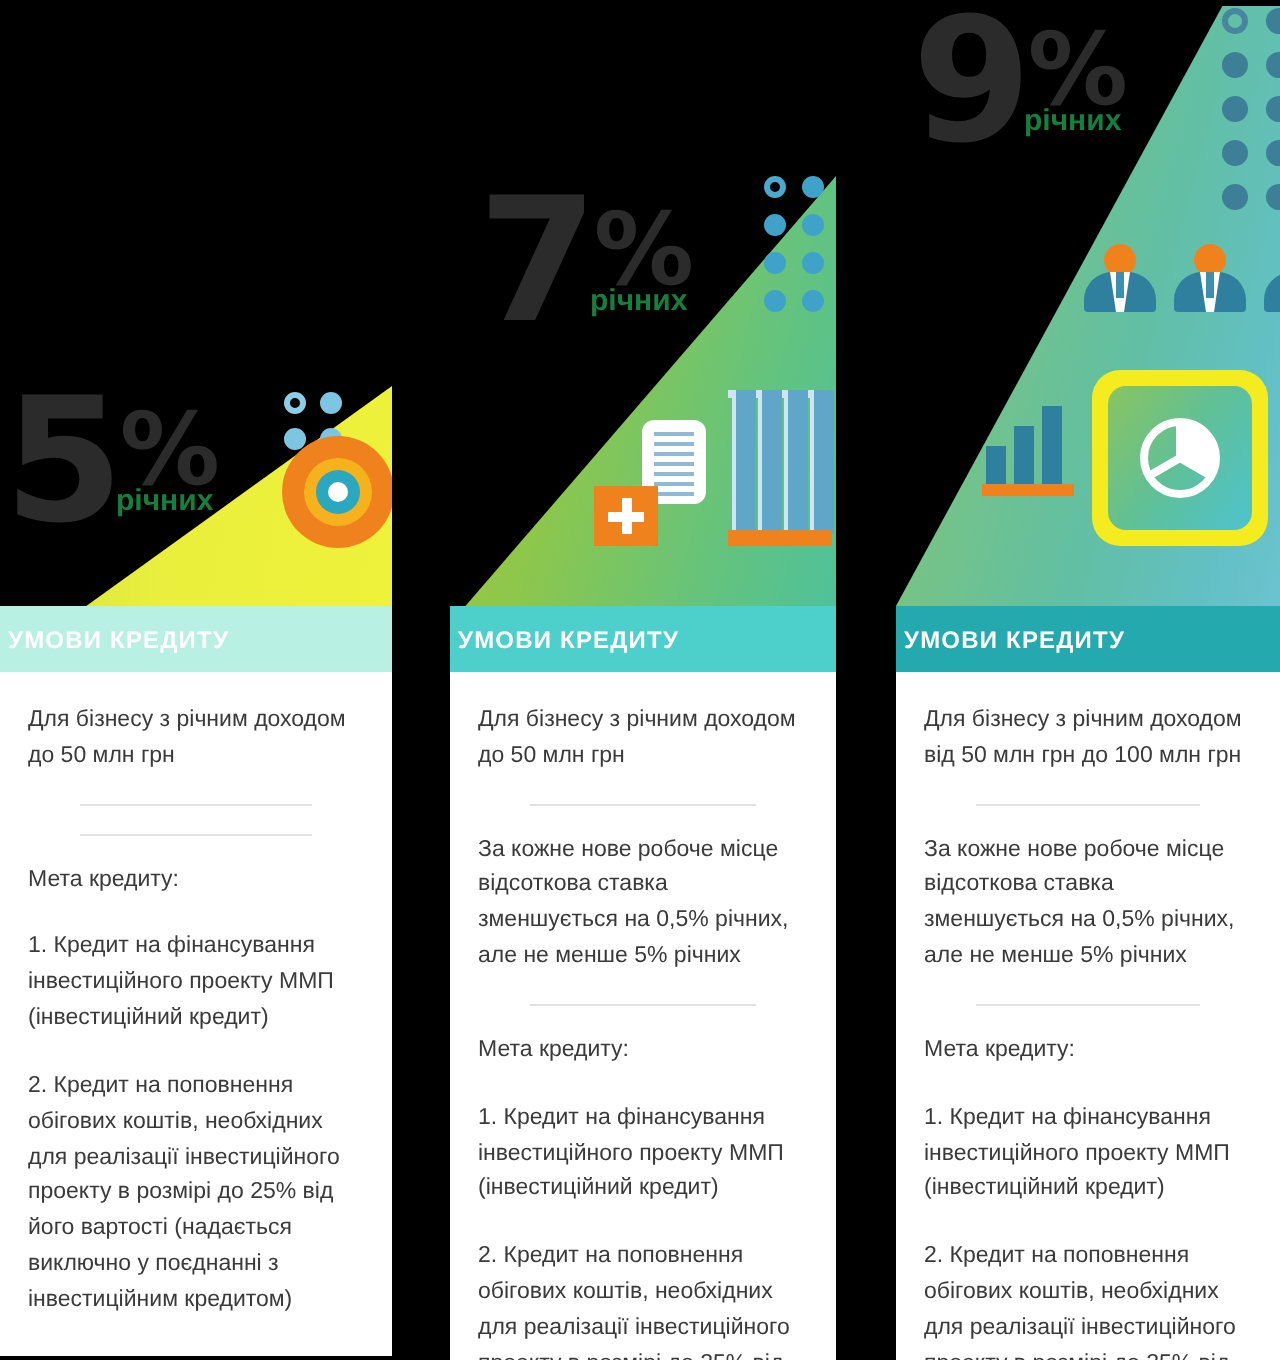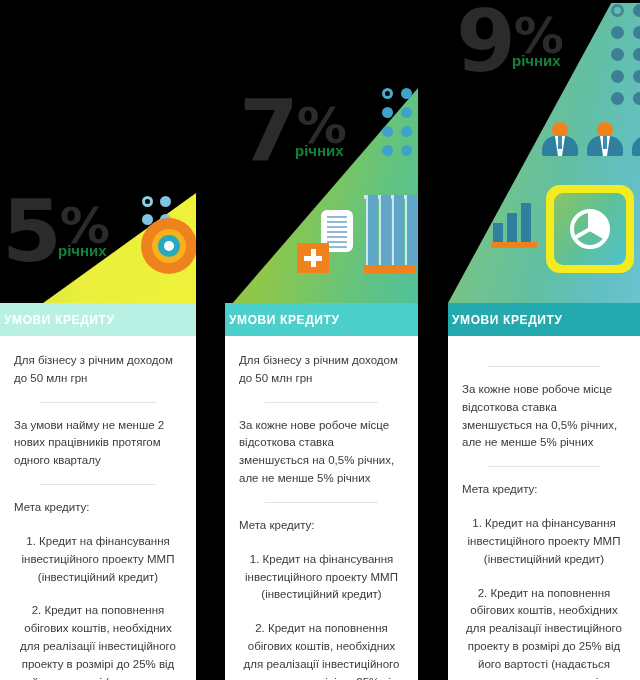--- a/index.html
+++ b/index.html
@@ -206,21 +206,21 @@
     padding: 10px 4px 9px 4px;
   }
   .head-1 { background: #b9f0e4; color: #ffffff; }
   .head-2 { background: #4dd0cc; color: #ffffff; }
   .head-3 { background: #23a9ae; color: #ffffff; }
 
   .card-body { padding: 16px 14px 18px 14px; }
 
   .blk { font-size: 11.5px; color: #3a3a3a; line-height: 1.55; }
   .blk.center { }
-  .blk.left   { text-align: center; margin-top: 16px; }
+  .blk.left   { text-align: left; margin-top: 16px; }
   .blk.bold   { font-weight: normal; }
 
   .sep {
     height: 1px; background: #e2e2e2; margin: 14px 26px;
   }
 
   .numblk { margin-top: 10px; }
 </style>
 </head>
 <body>
@@ -251,21 +251,20 @@
         <span class="num">5</span><span class="sym">%</span>
         <span class="sub">річних</span>
       </div>
     </div>
 
     <div class="card">
       <div class="card-head head-1">УМОВИ КРЕДИТУ</div>
       <div class="card-body">
         <div class="blk center">Для бізнесу з річним доходом до 50 млн грн</div>
         <div class="sep"></div>
-        <div class="blk center">За умови найму не менше 2 нових працівників протягом одного кварталу</div>
         <div class="sep"></div>
         <div class="blk center bold">Мета кредиту:</div>
         <div class="blk left numblk">1. Кредит на фінансування інвестиційного проекту ММП (інвестиційний кредит)</div>
         <div class="blk left numblk">2. Кредит на поповнення обігових коштів, необхідних для реалізації інвестиційного проекту в розмірі до 25% від його вартості (надається виключно у поєднанні з інвестиційним кредитом)</div>
 
       </div>
     </div>
   </div>
 
   <div class="col col-2">
@@ -384,20 +383,21 @@
 
       <div class="pct pct-3">
         <span class="num">9</span><span class="sym">%</span>
         <span class="sub">річних</span>
       </div>
     </div>
 
     <div class="card">
       <div class="card-head head-3">УМОВИ КРЕДИТУ</div>
       <div class="card-body">
+        <div class="blk center">Для бізнесу з річним доходом від 50 млн грн до 100 млн грн</div>
         <div class="sep"></div>
         <div class="blk center">За кожне нове робоче місце відсоткова ставка зменшується на 0,5% річних, але не менше 5% річних</div>
         <div class="sep"></div>
         <div class="blk center bold">Мета кредиту:</div>
         <div class="blk left numblk">1. Кредит на фінансування інвестиційного проекту ММП (інвестиційний кредит)</div>
         <div class="blk left numblk">2. Кредит на поповнення обігових коштів, необхідних для реалізації інвестиційного проекту в розмірі до 25% від його вартості (надається виключно у поєднанні з інвестиційним кредитом)</div>
 
       </div>
     </div>
   </div>

